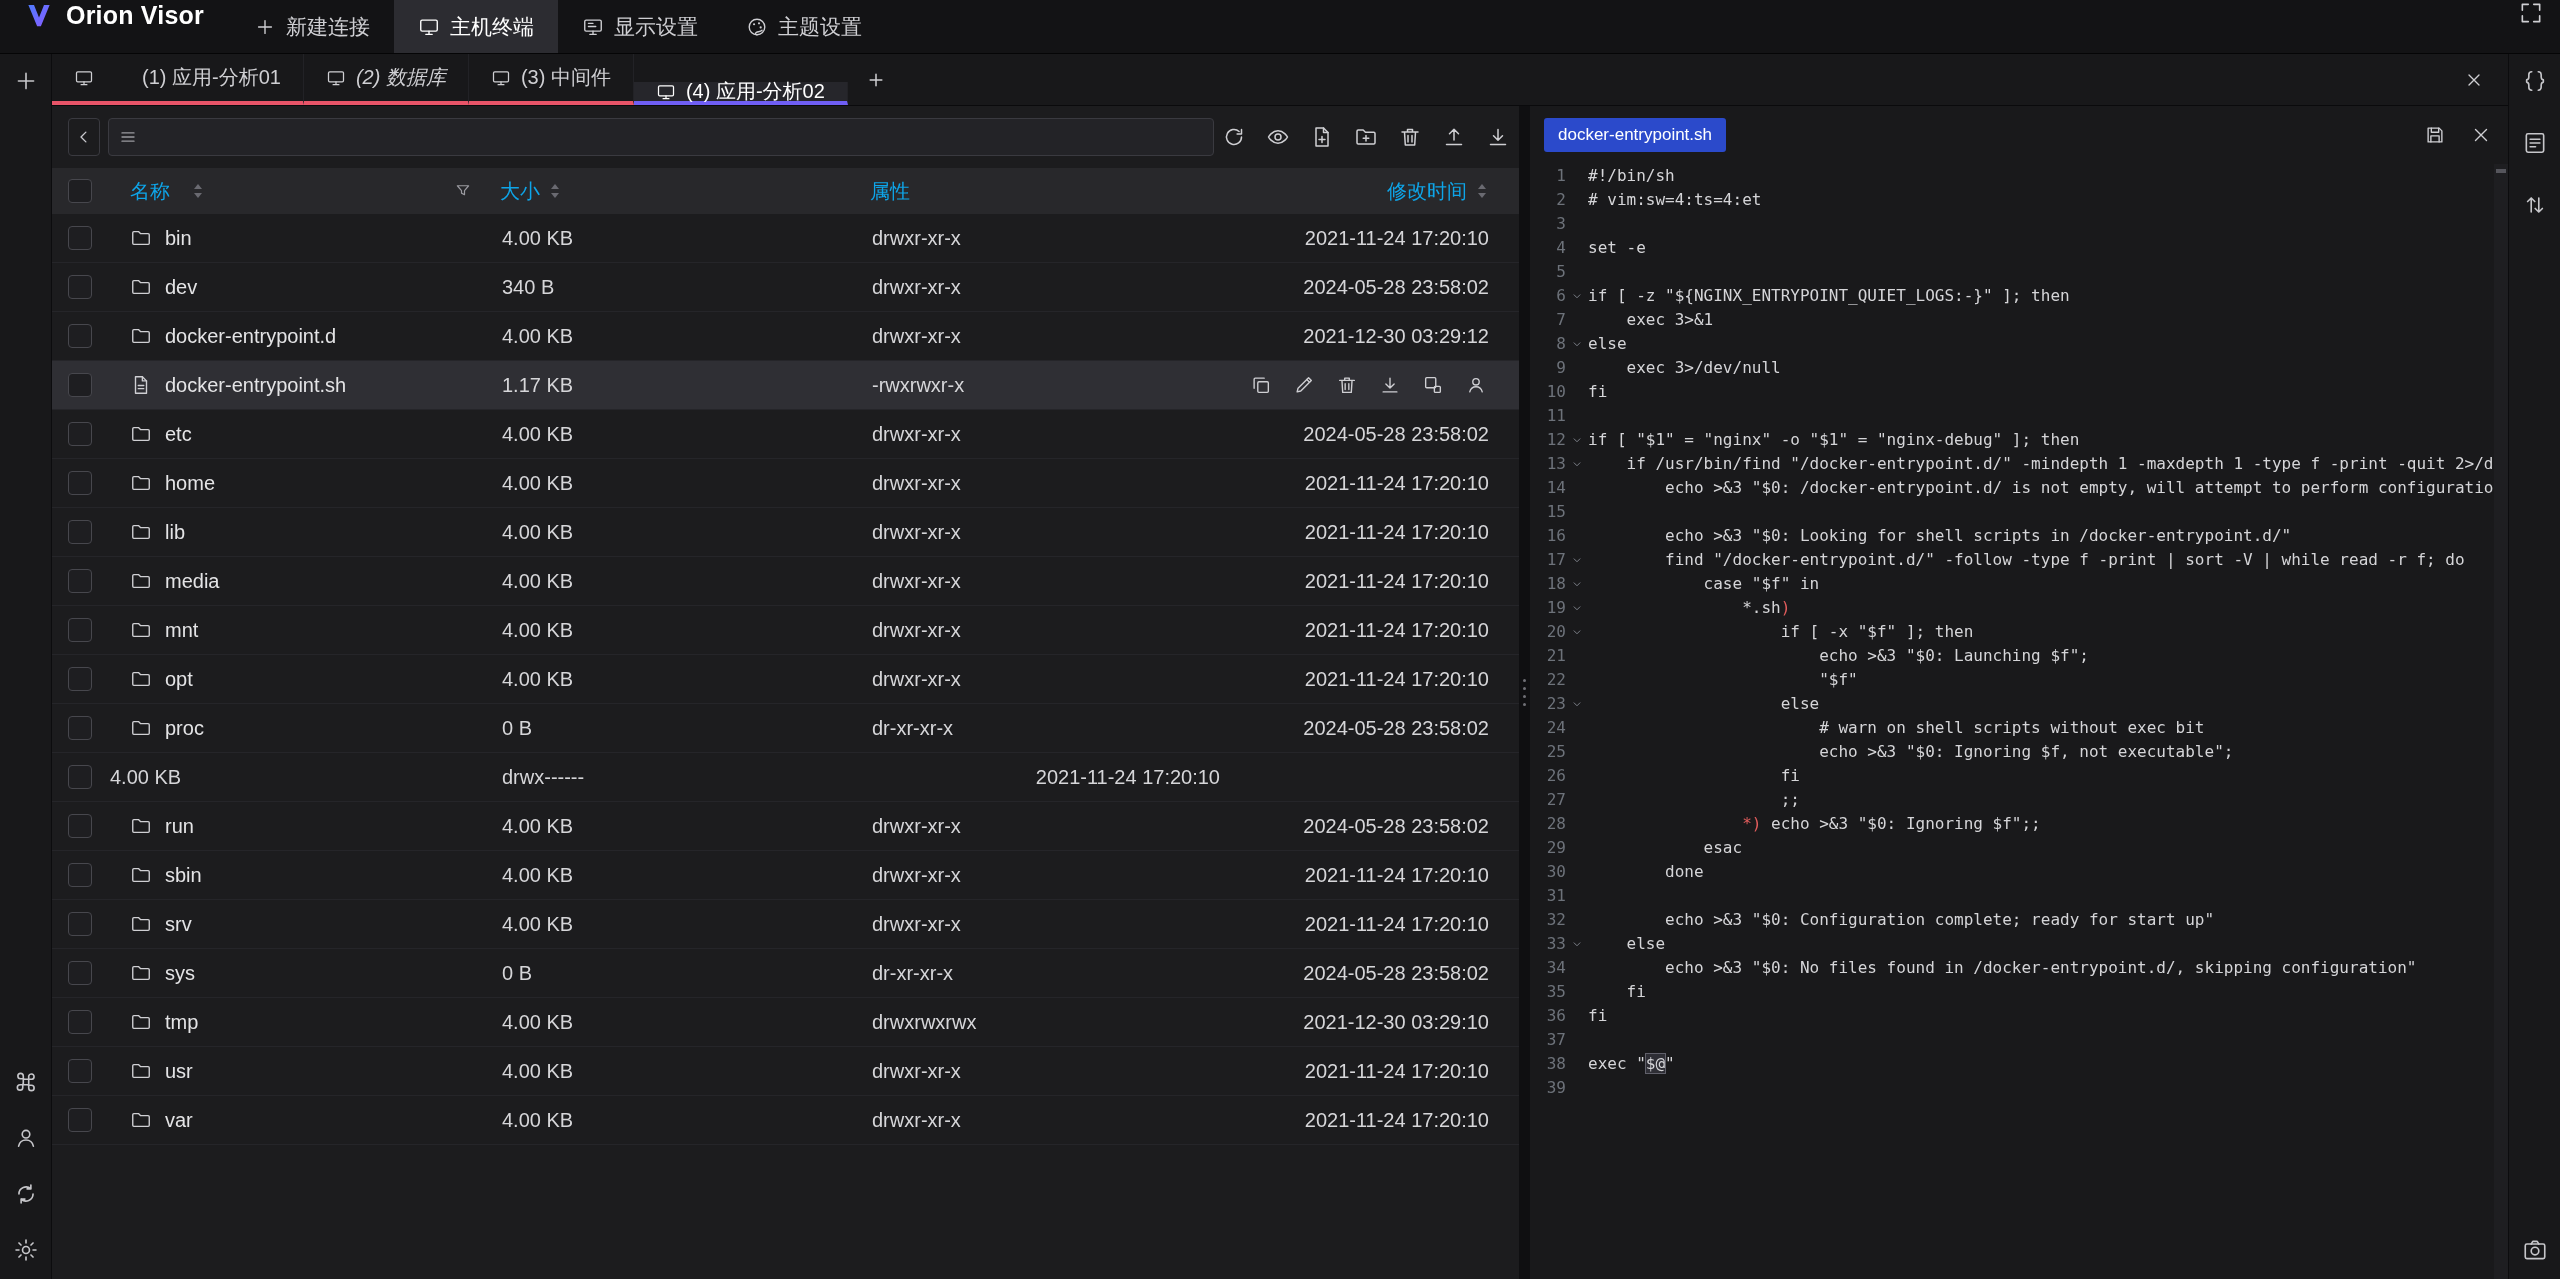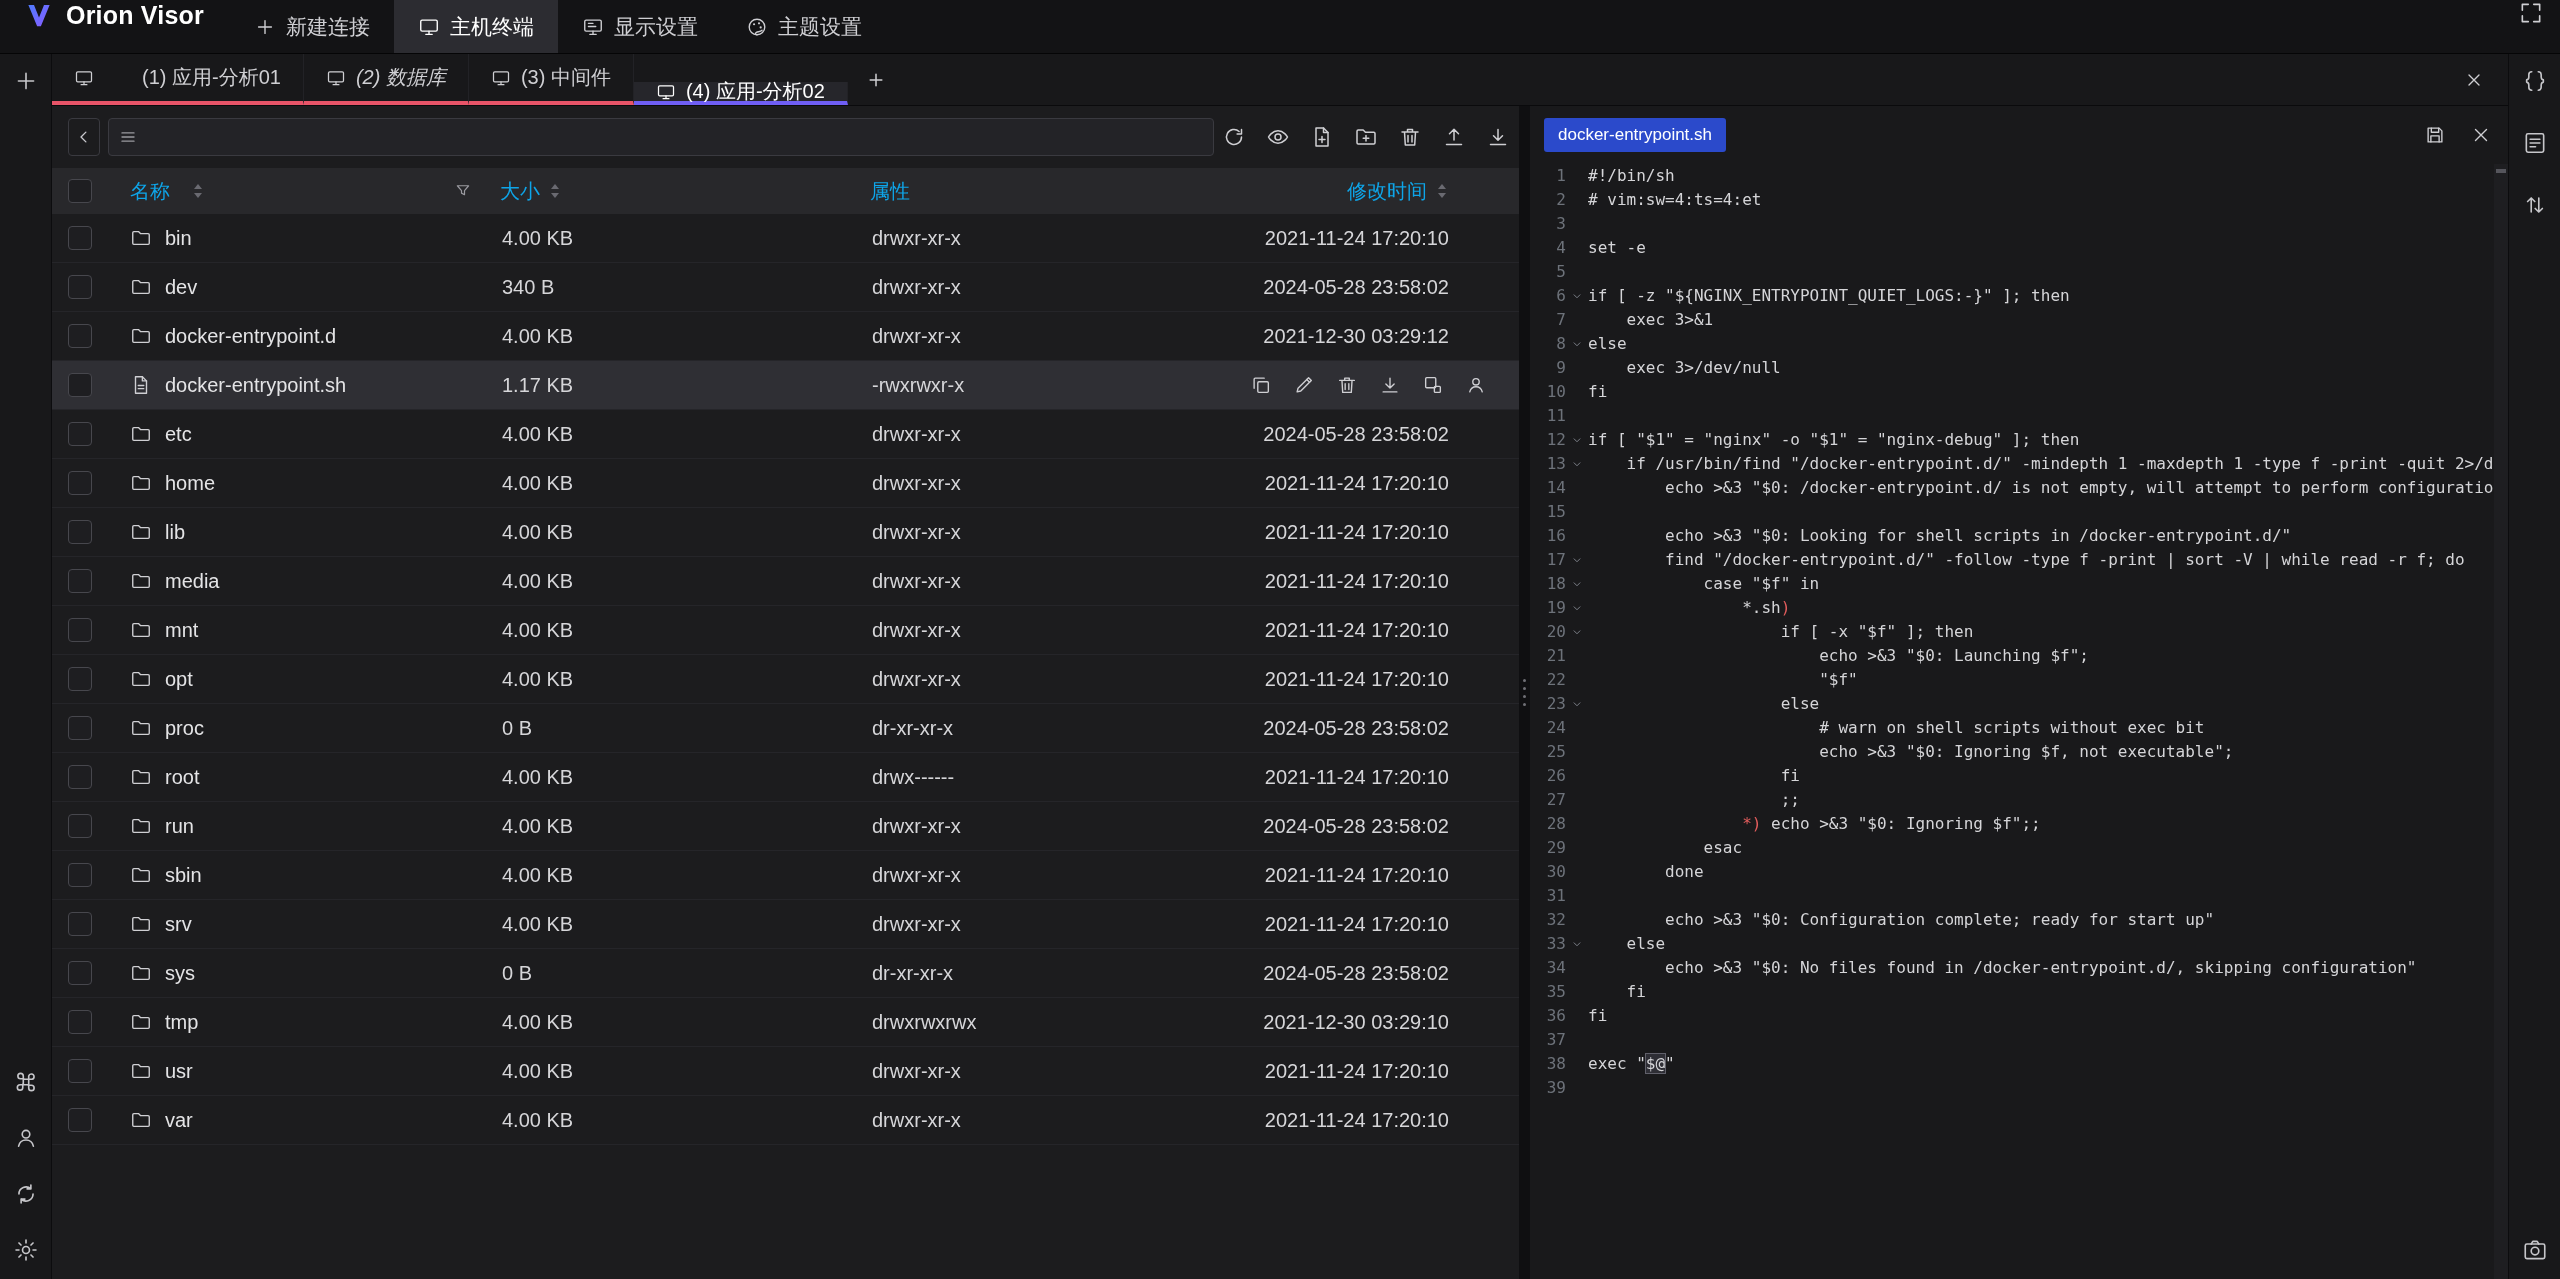--- a/index.html
+++ b/index.html
@@ -50,21 +50,21 @@
 .t-row{display:grid;grid-template-columns:56px 392px 370px 380px 1fr;height:49px;align-items:center;border-bottom:1px solid #252529;font-size:20px;color:#d6d6d9}
 .t-row.selected{background:#2f2f34}
 .cell-cb{display:flex;justify-content:center;align-items:center}
 .checkbox{width:24px;height:24px;border:1.5px solid #47474d;border-radius:4px;background:#1e1e21;cursor:pointer;flex:none}
 .cell-name{display:flex;align-items:center;gap:13px;padding-left:22px;position:relative;height:100%}
 .ficon{width:22px;height:22px;color:#cfcfd3;flex:none}
 .fname{color:#e4e4e6}
 .cell-plain{padding-left:2px}
 .sort-ic{display:inline-flex;margin-left:8px;color:#6a6a71}
 .filter-ic{position:absolute;right:28px;top:50%;transform:translateY(-50%);width:18px;height:18px;color:#9a9aa0;cursor:pointer}
-.cell-time{display:flex;justify-content:flex-end;align-items:center;padding-right:70px}
+.cell-time{display:flex;justify-content:flex-end;align-items:center;padding-right:30px}
 .cell-time.actions{gap:21px;padding-right:44px}
 .act-btn{width:22px;height:22px;color:#cfcfd3;cursor:pointer;flex:none}
 
 
 .splitter{position:absolute;left:1519px;top:106px;width:11px;height:1173px;background:#0f0f11;display:flex;align-items:center;justify-content:center;cursor:col-resize;z-index:3}
 .splitter .dots{display:flex;flex-direction:column;gap:5px}
 .splitter .dots i{width:3px;height:3px;border-radius:50%;background:#6f6f76}
 
 
 .editor-panel{position:absolute;left:1530px;top:106px;width:978px;height:1173px;background:#19191b}
@@ -569,28 +569,20 @@
           <span class="fname">proc</span>
         </div>
         <div class="cell-plain">0 B</div>
         <div class="cell-plain">dr-xr-xr-x</div>
         <div class="cell-time">2024-05-28 23:58:02</div>
       </div>
       <div class="t-row">
         <div class="cell-cb">
           <span class="checkbox"></span>
         </div>
-        <div class="cell-name">
-          <span class="ficon">
-            <svg class="svg-icon" viewBox="0 0 24 24" fill="none" stroke="currentColor" stroke-width="1.5" stroke-linecap="round" stroke-linejoin="round">
-              <path d="M3 6.2c0-.7.6-1.2 1.2-1.2h5l2.2 2.2h8.4c.7 0 1.2.5 1.2 1.2v9.4c0 .7-.5 1.2-1.2 1.2H4.2A1.2 1.2 0 0 1 3 17.8z"></path>
-            </svg>
-          </span>
-          <span class="fname">root</span>
-        </div>
         <div class="cell-plain">4.00 KB</div>
         <div class="cell-plain">drwx------</div>
         <div class="cell-time">2021-11-24 17:20:10</div>
       </div>
       <div class="t-row">
         <div class="cell-cb">
           <span class="checkbox"></span>
         </div>
         <div class="cell-name">
           <span class="ficon">

